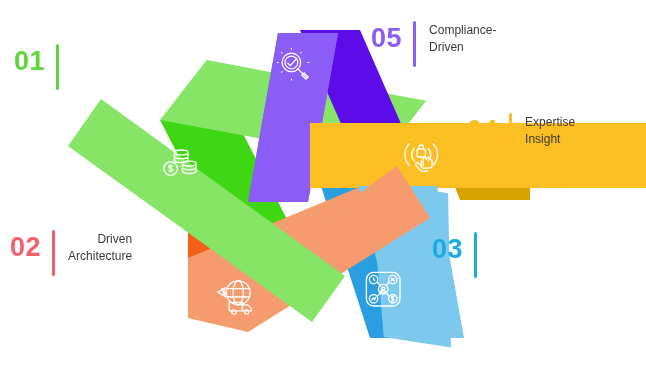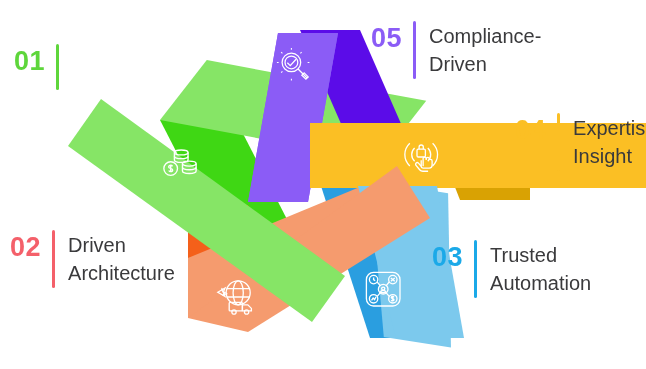--- a/index.html
+++ b/index.html
@@ -44,35 +44,35 @@
     padding-top: 4px;
   }
   .callout .rule {
     width: 3px;
     border-radius: 2px;
     margin: 0 13px 0 11px;
     align-self: stretch;
     min-height: 46px;
   }
   .callout .txt {
-    font-size: 20px;
+    font-size: 12px;
     line-height: 1.42;
     color: #3a3a3c;
     white-space: pre-line;
     padding-top: 1px;
   }
   .callout.right-side {
     flex-direction: row;
     justify-content: center;
   }
 
   
   #callout-01 { left: 14px;  top: 44px;  }
-  #callout-02 { left: 10px;  top: 230px; }
-  #callout-03 { left: 432px; top: 240px; }
+  #callout-02 { left: 10px;  top: 230px; text-align: right; }
+  #callout-03 { left: 432px; top: 232px; }
   #callout-04 { left: 467px; top: 113px; }
   #callout-05 { left: 371px; top: 21px;  }
 </style>
 </head>
 <body style="background: rgb(255, 255, 255);">
 
 <div id="stage">
 
   <svg id="star-svg" viewBox="0 0 646 369">
 
@@ -181,26 +181,24 @@
   <div class="callout" id="callout-02">
     <div class="num" style="color: rgb(244, 96, 106);">02</div>
     <div class="rule" style="background: rgb(244, 96, 106);"></div>
     <div class="txt">Driven
 Architecture</div>
   </div>
 
   <div class="callout right-side" id="callout-03">
     <div class="num" style="color: rgb(27, 169, 232);">03</div>
     <div class="rule" style="background: rgb(27, 169, 232);"></div>
-    <div class="txt">Trusted
-Automation</div>
   </div>
 
   <div class="callout right-side" id="callout-04">
-    <div class="num" style="color: rgb(251, 191, 36); margin-left: 48px;">04</div>
+    <div class="num" style="color: rgb(251, 191, 36);">04</div>
     <div class="rule" style="background: rgb(251, 191, 36);"></div>
     <div class="txt">Expertise
 Insight</div>
   </div>
 
   <div class="callout right-side" id="callout-05">
     <div class="num" style="color: rgb(139, 92, 246);">05</div>
     <div class="rule" style="background: rgb(139, 92, 246);"></div>
     <div class="txt">Compliance-
 Driven</div>

